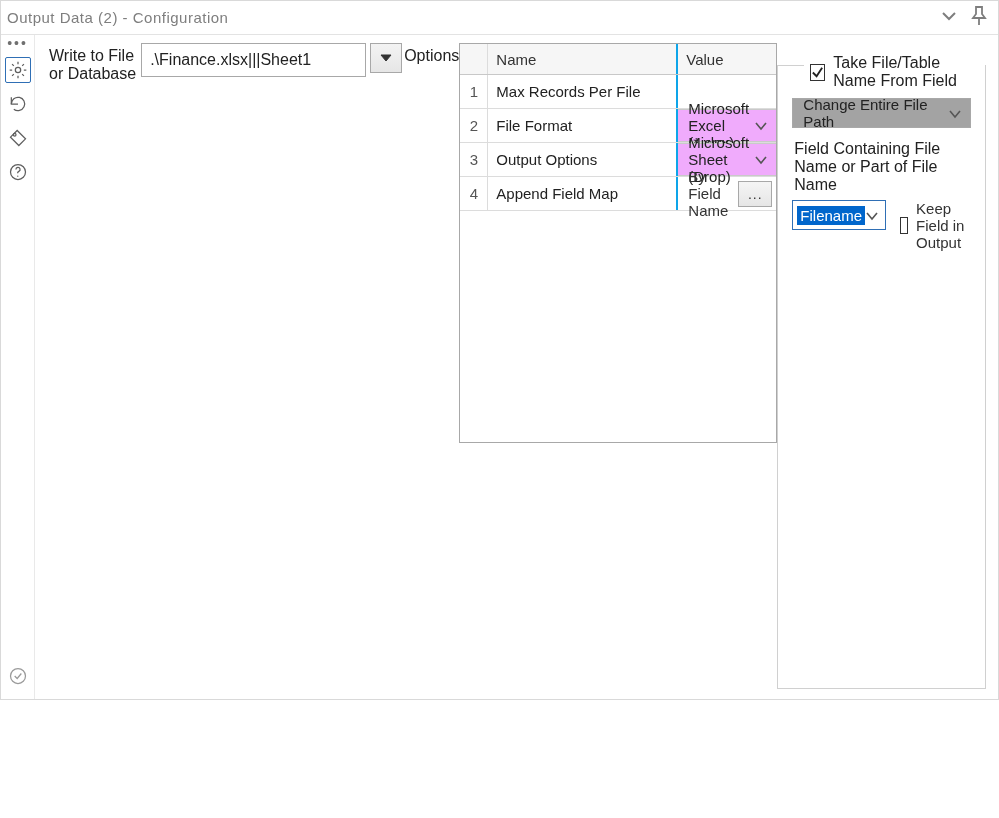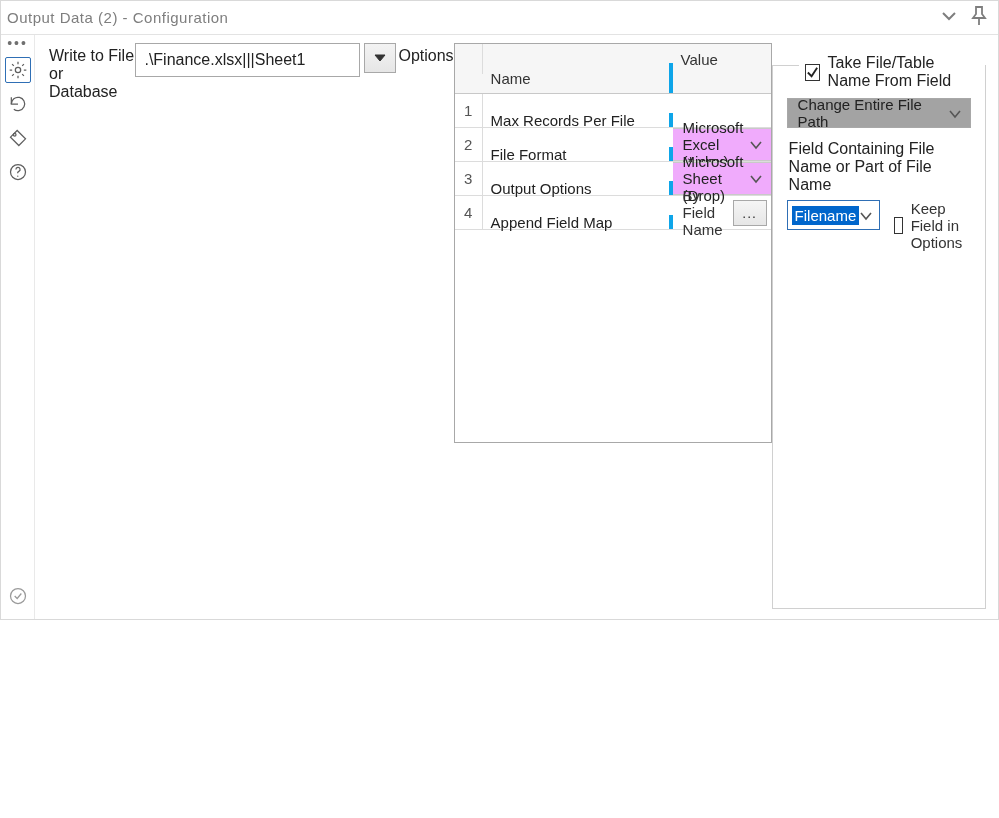--- a/index.html
+++ b/index.html
@@ -8,21 +8,21 @@
     font-family: "Segoe UI", Arial, sans-serif;
     font-size: 15px;
     background: #fff;
     color: #333;
     width: 999px; height: 818px;
     overflow: hidden;
   }
   .window {
     display: flex;
     flex-direction: column;
-    width: 999px; height: 620px;
+    width: 999px; height: 700px;
     border: 1px solid #d9d9d9;
   }
   
   .titlebar {
     display: flex;
     align-items: center;
     justify-content: space-between;
     height: 34px;
     padding: 0 10px 0 6px;
     border-bottom: 1px solid #e3e3e3;
@@ -118,22 +118,22 @@
   .col-idx {
     width: 28px;
     display: flex; align-items: center; justify-content: center;
     border-right: 1px solid #dcdcdc;
     color: #555;
     font-size: 15px;
   }
   .col-name {
     width: 190px;
     padding: 6px 8px;
-    border-right: 4px solid #0ea5e9;
-    display: flex; align-items: center; margin-top: 19px;
+    border-right: 2px solid #0ea5e9;
+    display: flex; align-items: center;
   }
   .col-value {
     flex: 1;
     display: flex; align-items: center;
     padding: 0;
     position: relative;
   }
   .thead .col-idx { height: 30px; }
   .thead .col-name, .thead .col-value { height: 30px; align-items: center; padding: 0 8px; }
   .trow { height: 34px; }
@@ -380,20 +380,20 @@
 
         <div class="bottom-row">
           <div class="select-input">
             <span class="sel-text">Filename</span>
             <span class="chev"><svg width="14" height="10" viewBox="0 0 14 10">
                   <polyline points="2,2 7,8 12,2" stroke-width="1.6"></polyline>
                 </svg></span>
           </div>
           <div class="keep-row">
             <span class="chk2"></span>
-            <span>Keep Field in Options</span>
+            <span>Keep Field in Output</span>
           </div>
         </div>
       </div>
 
     </div>
   </div>
 </div>
 
 </body></html>

